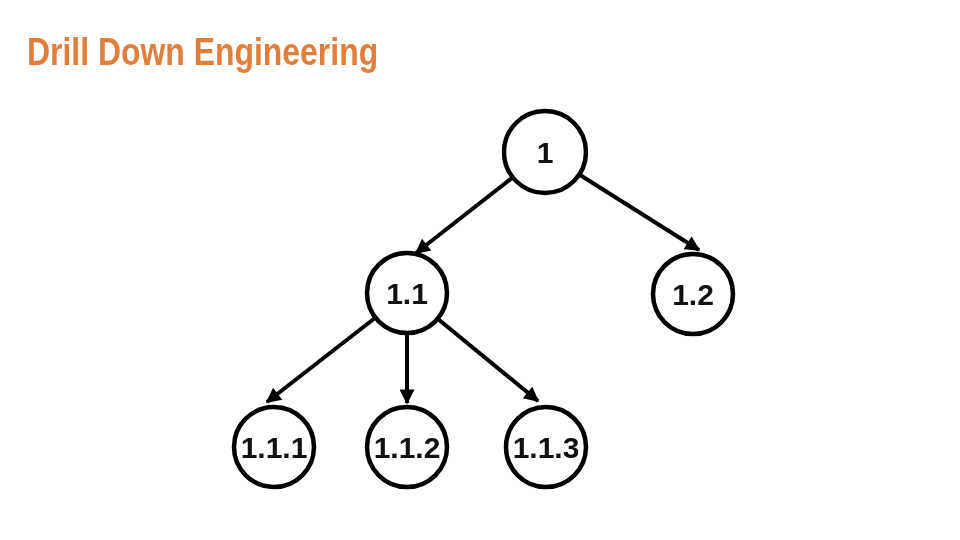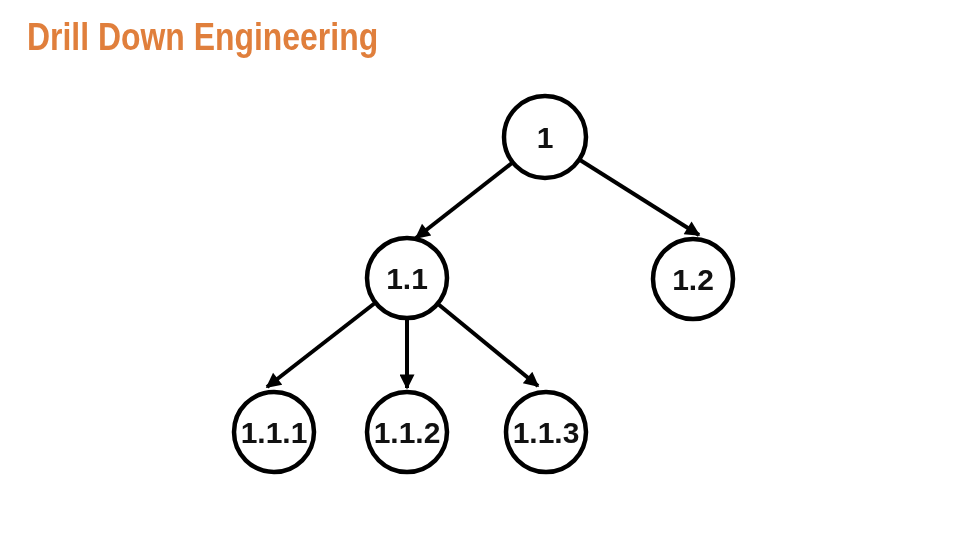--- a/index.html
+++ b/index.html
@@ -3,20 +3,21 @@
 <meta charset="utf-8">
 <style>
   html, body { margin: 0; padding: 0; background: #ffffff; }
   .slide {
     position: relative;
     width: 960px;
     height: 480px;
     background: #ffffff;
     overflow: hidden;
     font-family: "Liberation Sans", sans-serif;
+    margin-top: 15px;
   }
   .title {
     position: absolute;
     left: 27px;
     top: 16px;
     font-size: 38px;
     font-weight: bold;
     color: #e07f3c;
     white-space: nowrap;
     transform: scaleX(0.84);

